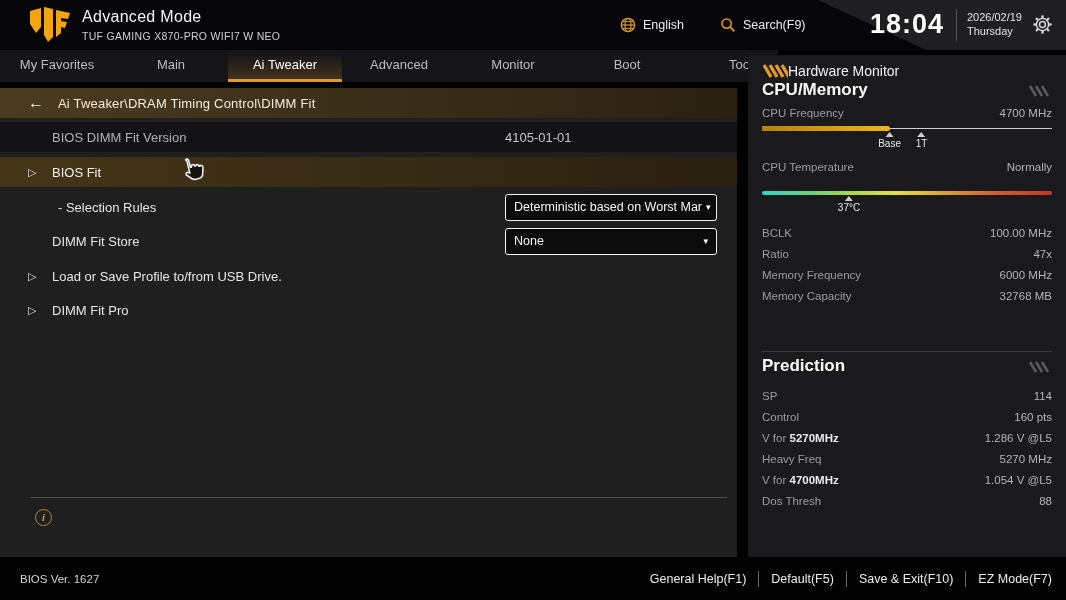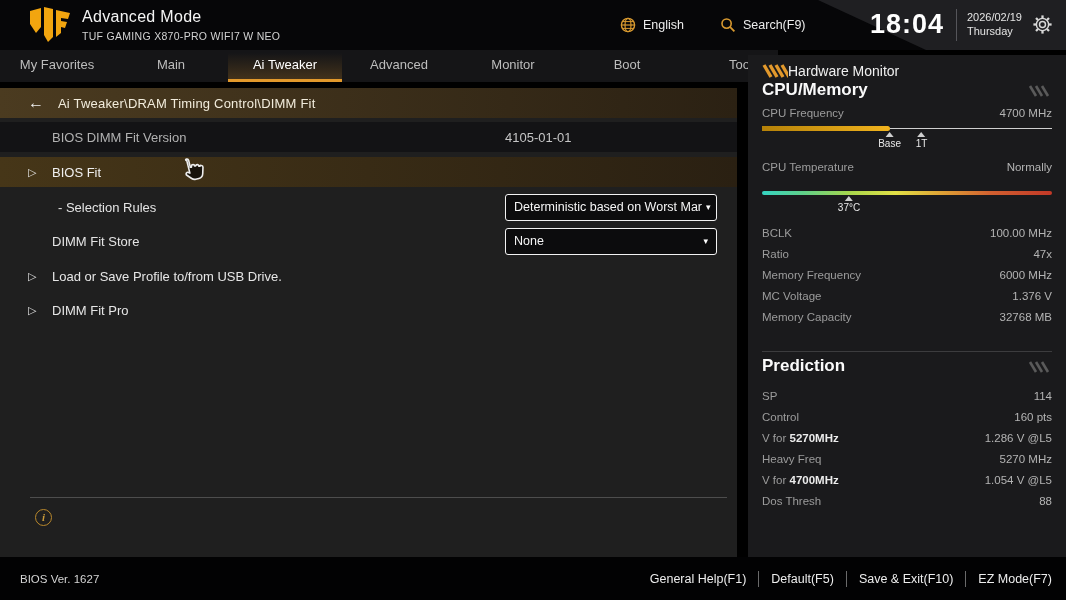--- a/index.html
+++ b/index.html
@@ -275,24 +275,20 @@
       </div>
       <div class="mrow">
         <span>Ratio</span>
         <span class="v">47x</span>
       </div>
       <div class="mrow">
         <span>Memory Frequency</span>
         <span class="v">6000 MHz</span>
       </div>
       <div class="mrow">
-        <span>MC Voltage</span>
-        <span class="v">1.376 V</span>
-      </div>
-      <div class="mrow">
         <span>Memory Capacity</span>
         <span class="v">32768 MB</span>
       </div>
     </div>
 
   <div id="panel-divider"></div>
   <div id="pred-title" class="sec-title">Prediction</div>
   <svg id="pred-stripes" class="stripes-gray" width="22" height="12" viewBox="0 0 22 12">
     <g stroke="#5a5a5a" stroke-width="2.6">
       <line x1="2" y1="1" x2="8" y2="11"></line>

